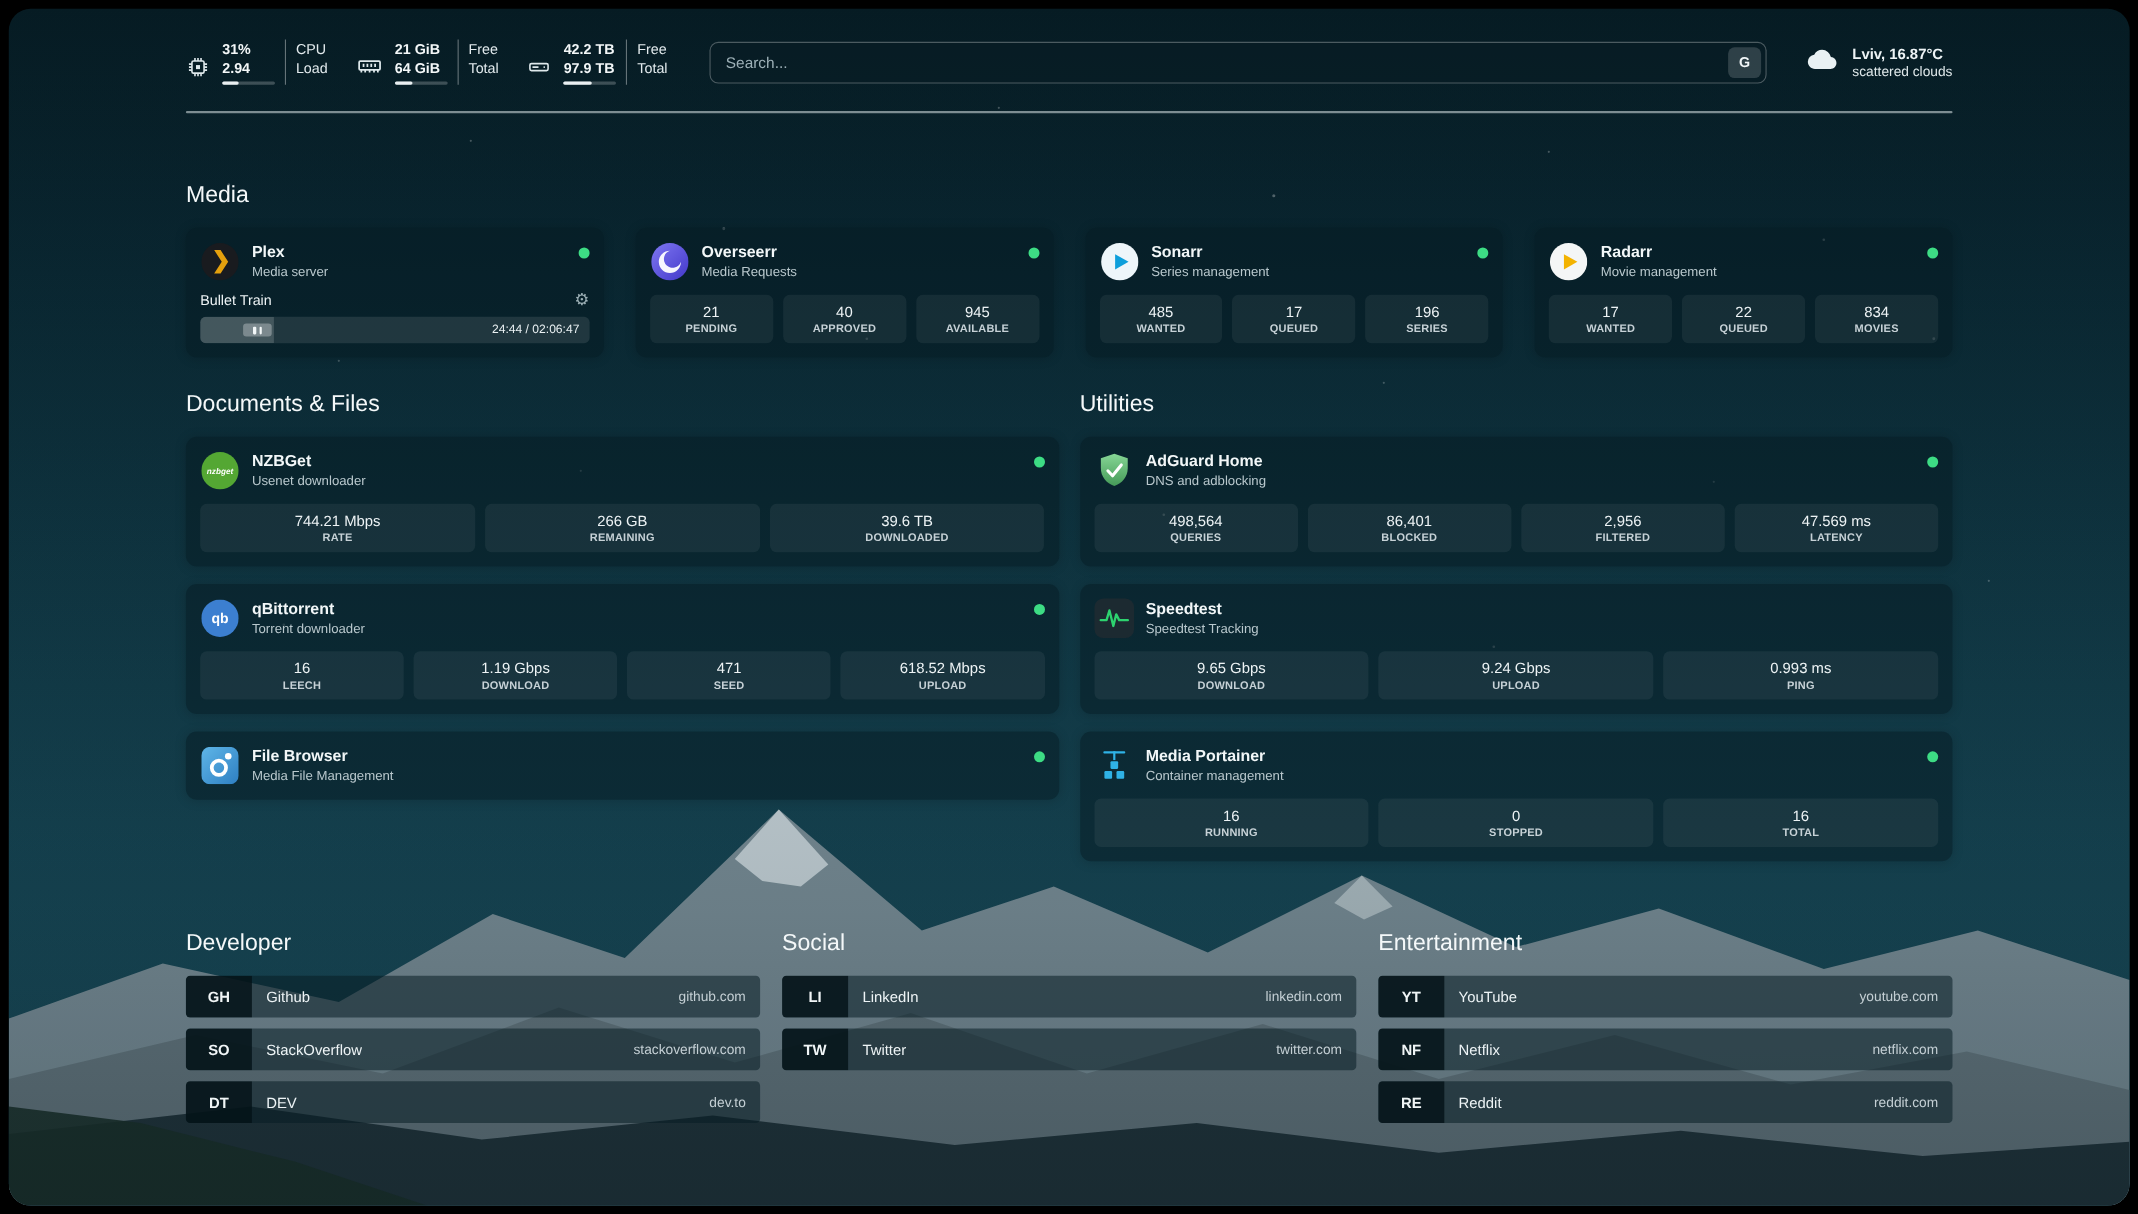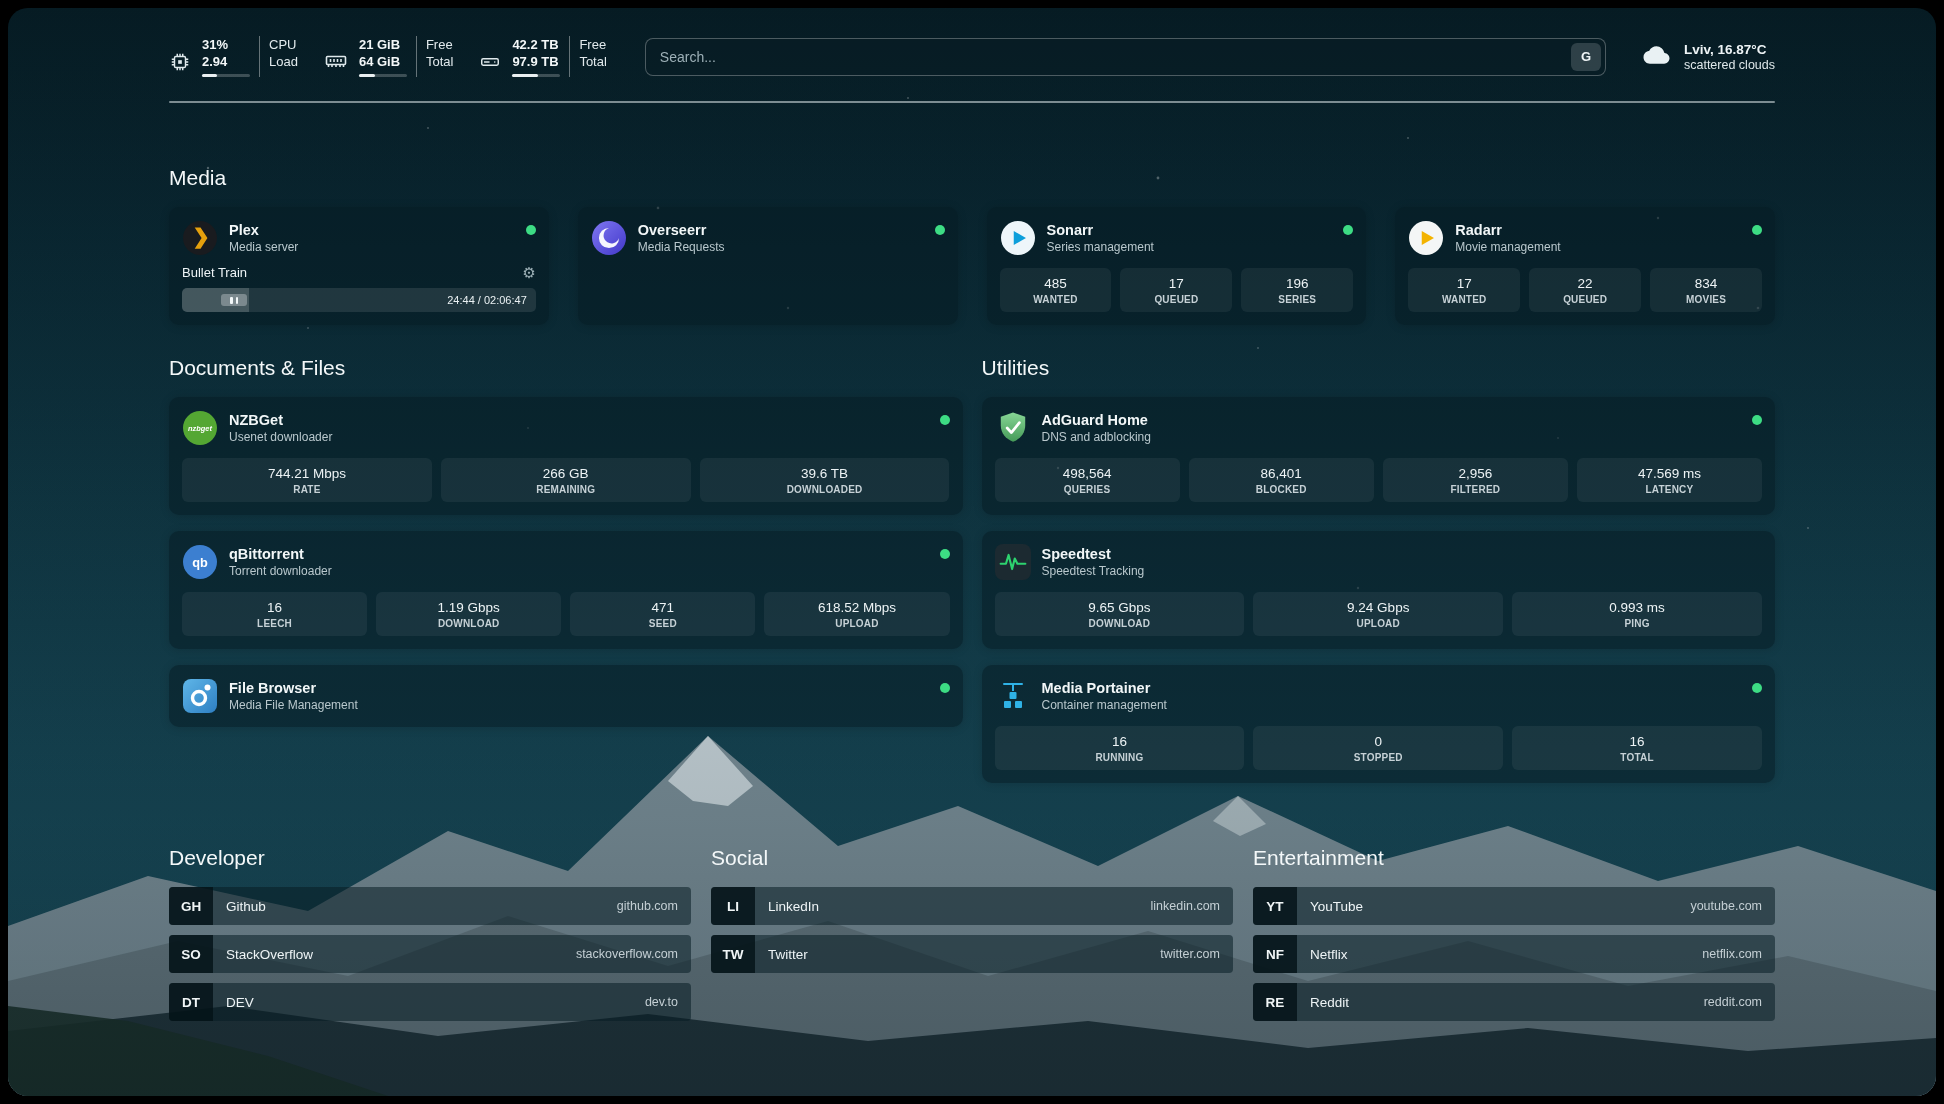--- a/index.html
+++ b/index.html
@@ -62,21 +62,21 @@
   .np-time{position:absolute;right:9px;font-size:11px;color:#eaf1f3;z-index:1;}
 
   .cols2{display:grid;grid-template-columns:1fr 1fr;gap:0 19px;margin-top:30px;}
   .col .section-title{margin-bottom:16px;}
   .col .card{margin-bottom:16px;}
 
   
   .bm-grid{display:grid;grid-template-columns:repeat(3,1fr);gap:0 20px;margin-top:46px;}
   .bm-col .section-title{margin-bottom:16px;}
   .bm-row{display:flex;align-items:center;height:38px;background:rgba(8,29,37,0.55);border-radius:4px;overflow:hidden;margin-bottom:10px;cursor:pointer;}
-  .bm-abbr{width:44px;align-self:stretch;background:rgba(4,18,23,0.82);display:flex;align-items:center;justify-content:center;
+  .bm-abbr{width:60px;align-self:stretch;background:rgba(4,18,23,0.82);display:flex;align-items:center;justify-content:center;
     font-size:13.5px;font-weight:600;color:#f0f5f6;flex:none;}
   .bm-name{padding-left:13px;font-size:13.5px;color:#eef4f6;}
   .bm-url{margin-left:auto;padding-right:13px;font-size:12.5px;color:#c4cfd4;}
 </style>
 </head>
 <body>
 
 <div class="screen">
 
   <svg class="specks" width="1928" height="1088">
@@ -246,20 +246,34 @@
                 <circle cx="16" cy="16" r="16" fill="url(#ovg)"></circle>
                 <path d="M16 6.5a9.5 9.5 0 1 0 9.5 9.5A7.5 7.5 0 1 1 16 6.5z" fill="#fff" opacity="0.95"></path>
               </svg>
             </span>
           <div>
             <div class="svc-title">Overseerr</div>
             <div class="svc-sub">Media Requests</div>
           </div>
           <span class="dot"></span>
         </div>
+        <div class="stats">
+          <div class="tile">
+              <div class="tile-value">21</div>
+              <div class="tile-label">PENDING</div>
+            </div>
+          <div class="tile">
+              <div class="tile-value">40</div>
+              <div class="tile-label">APPROVED</div>
+            </div>
+          <div class="tile">
+              <div class="tile-value">945</div>
+              <div class="tile-label">AVAILABLE</div>
+            </div>
+        </div>
       </div>
 
       <div class="card">
         <div class="card-head">
           <span class="svc-icon">
             <svg viewBox="0 0 32 32" width="34" height="34">
                 <circle cx="16" cy="16" r="16" fill="#eef6fa"></circle>
                 <path d="M12 9.5L23.5 16 12 22.5z" fill="#0d9fdb"></path>
               </svg>
             </span>

